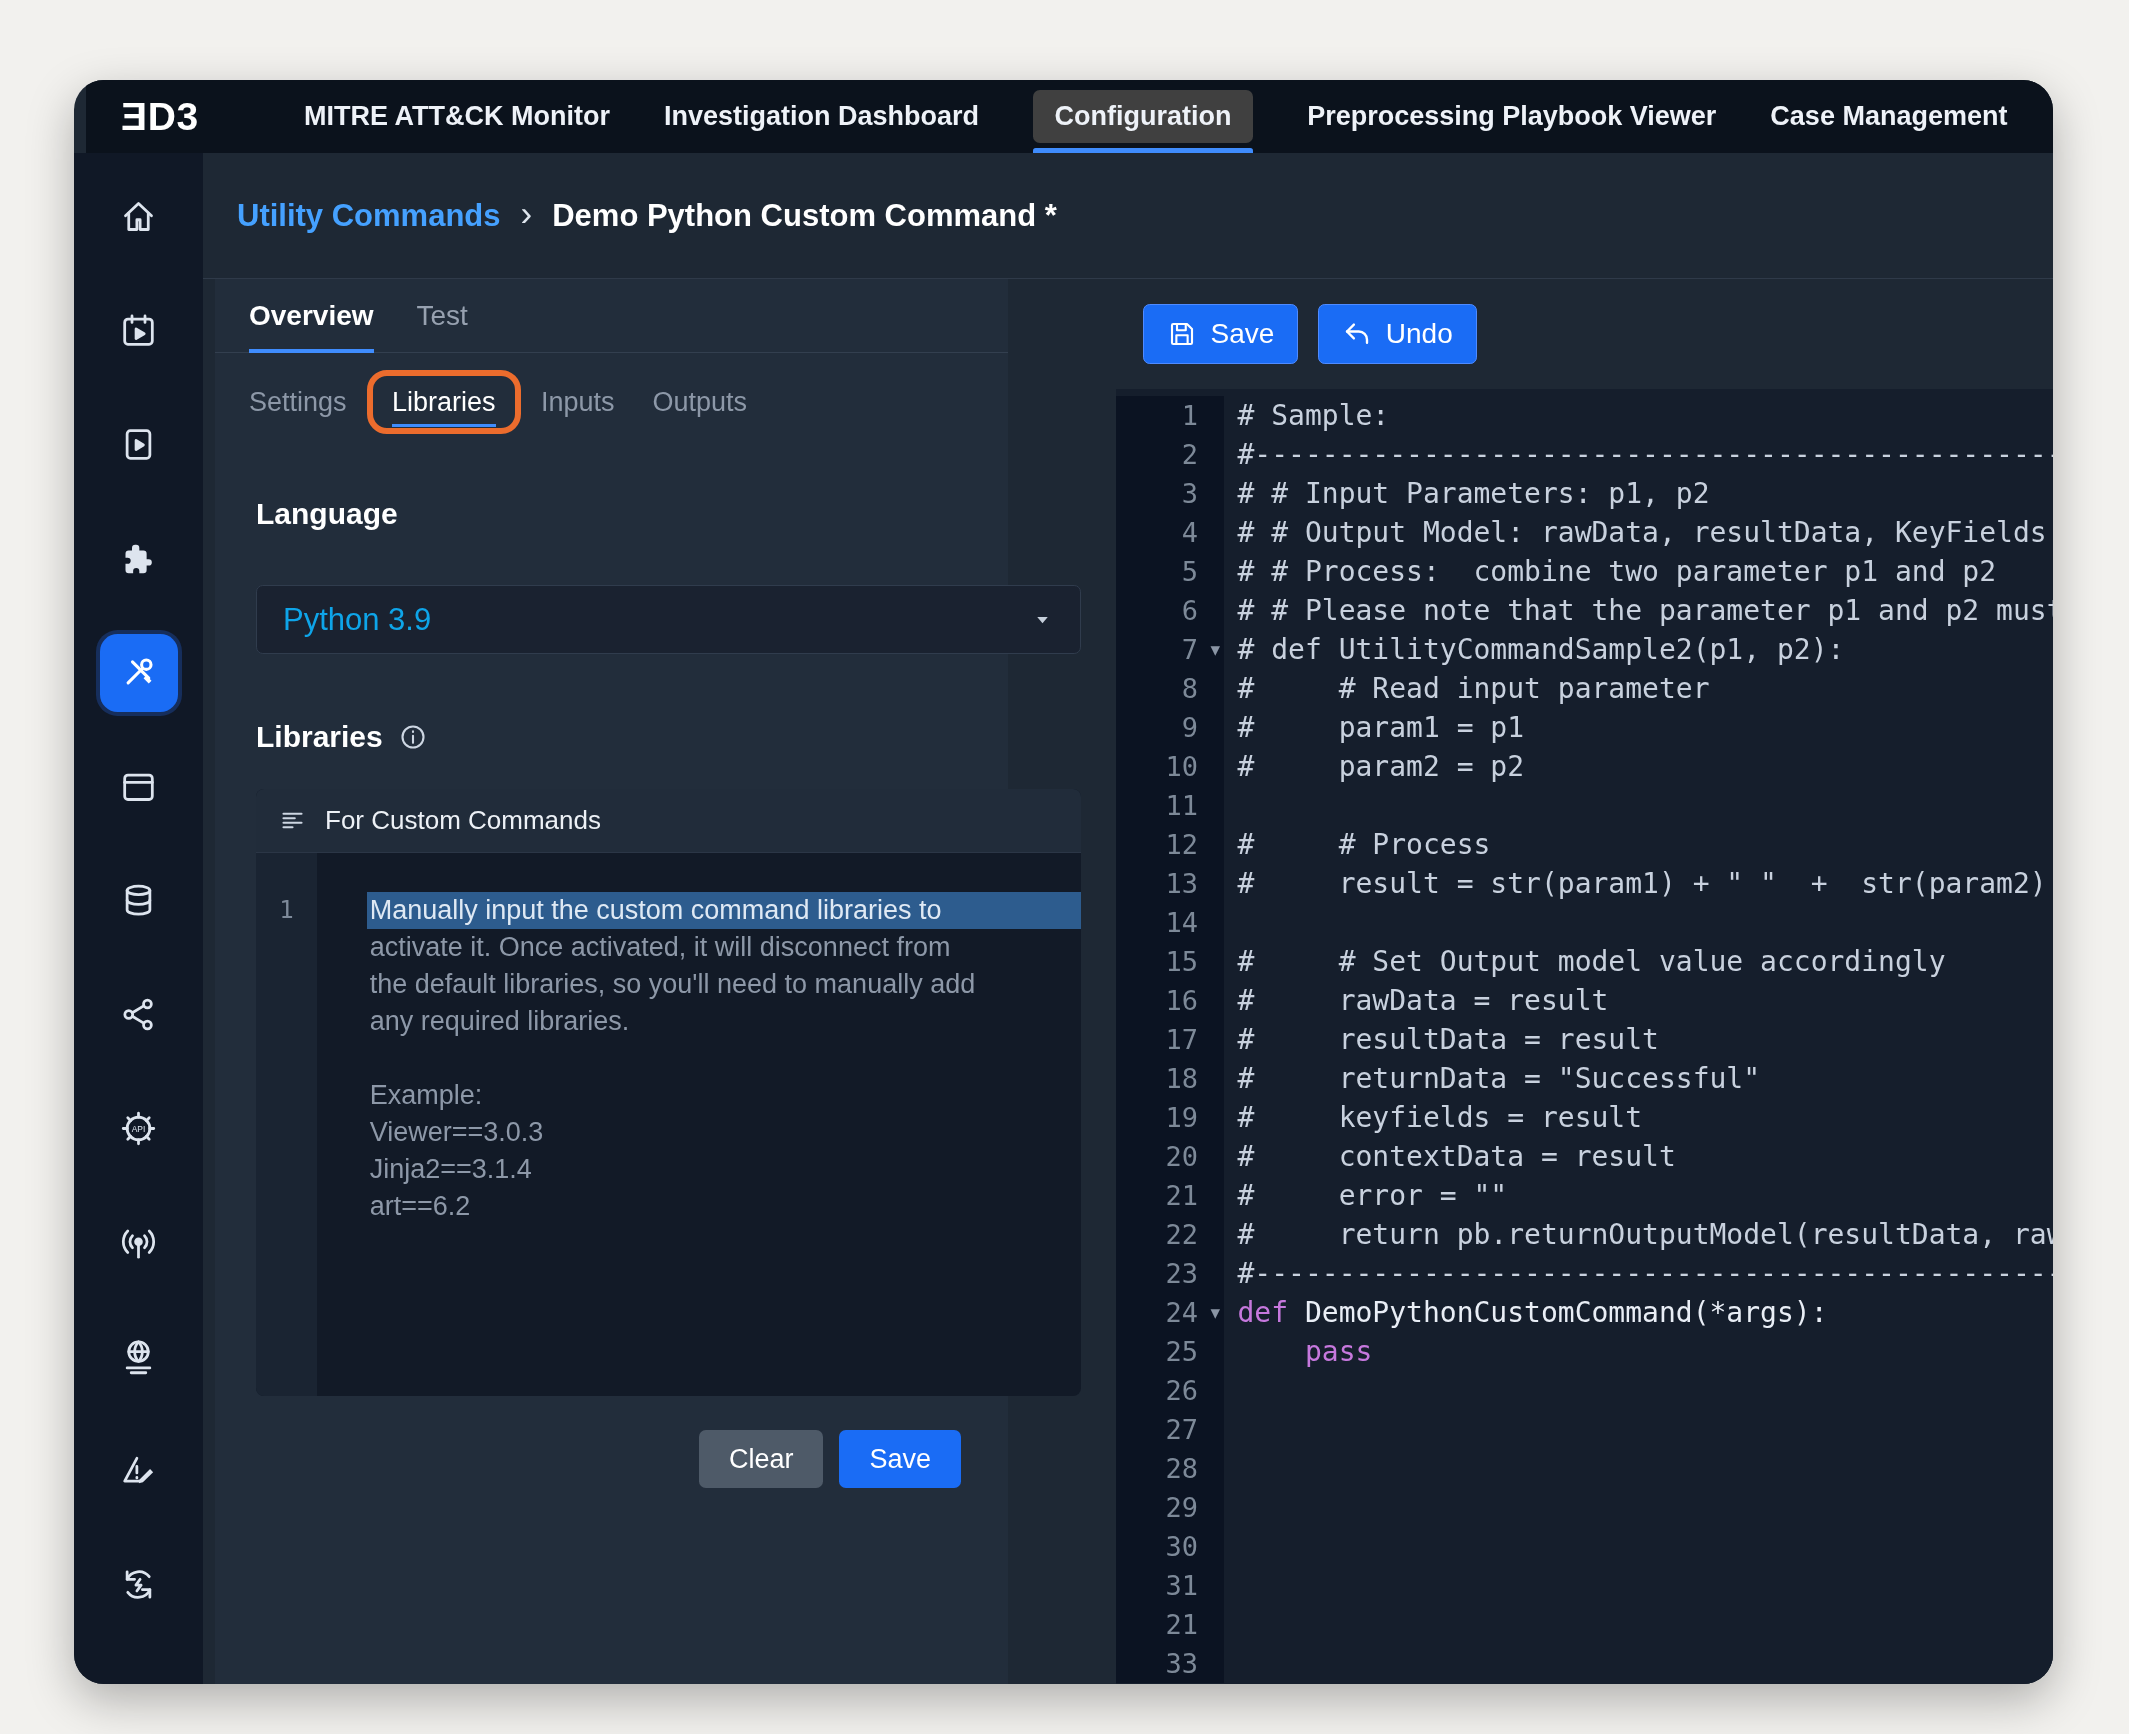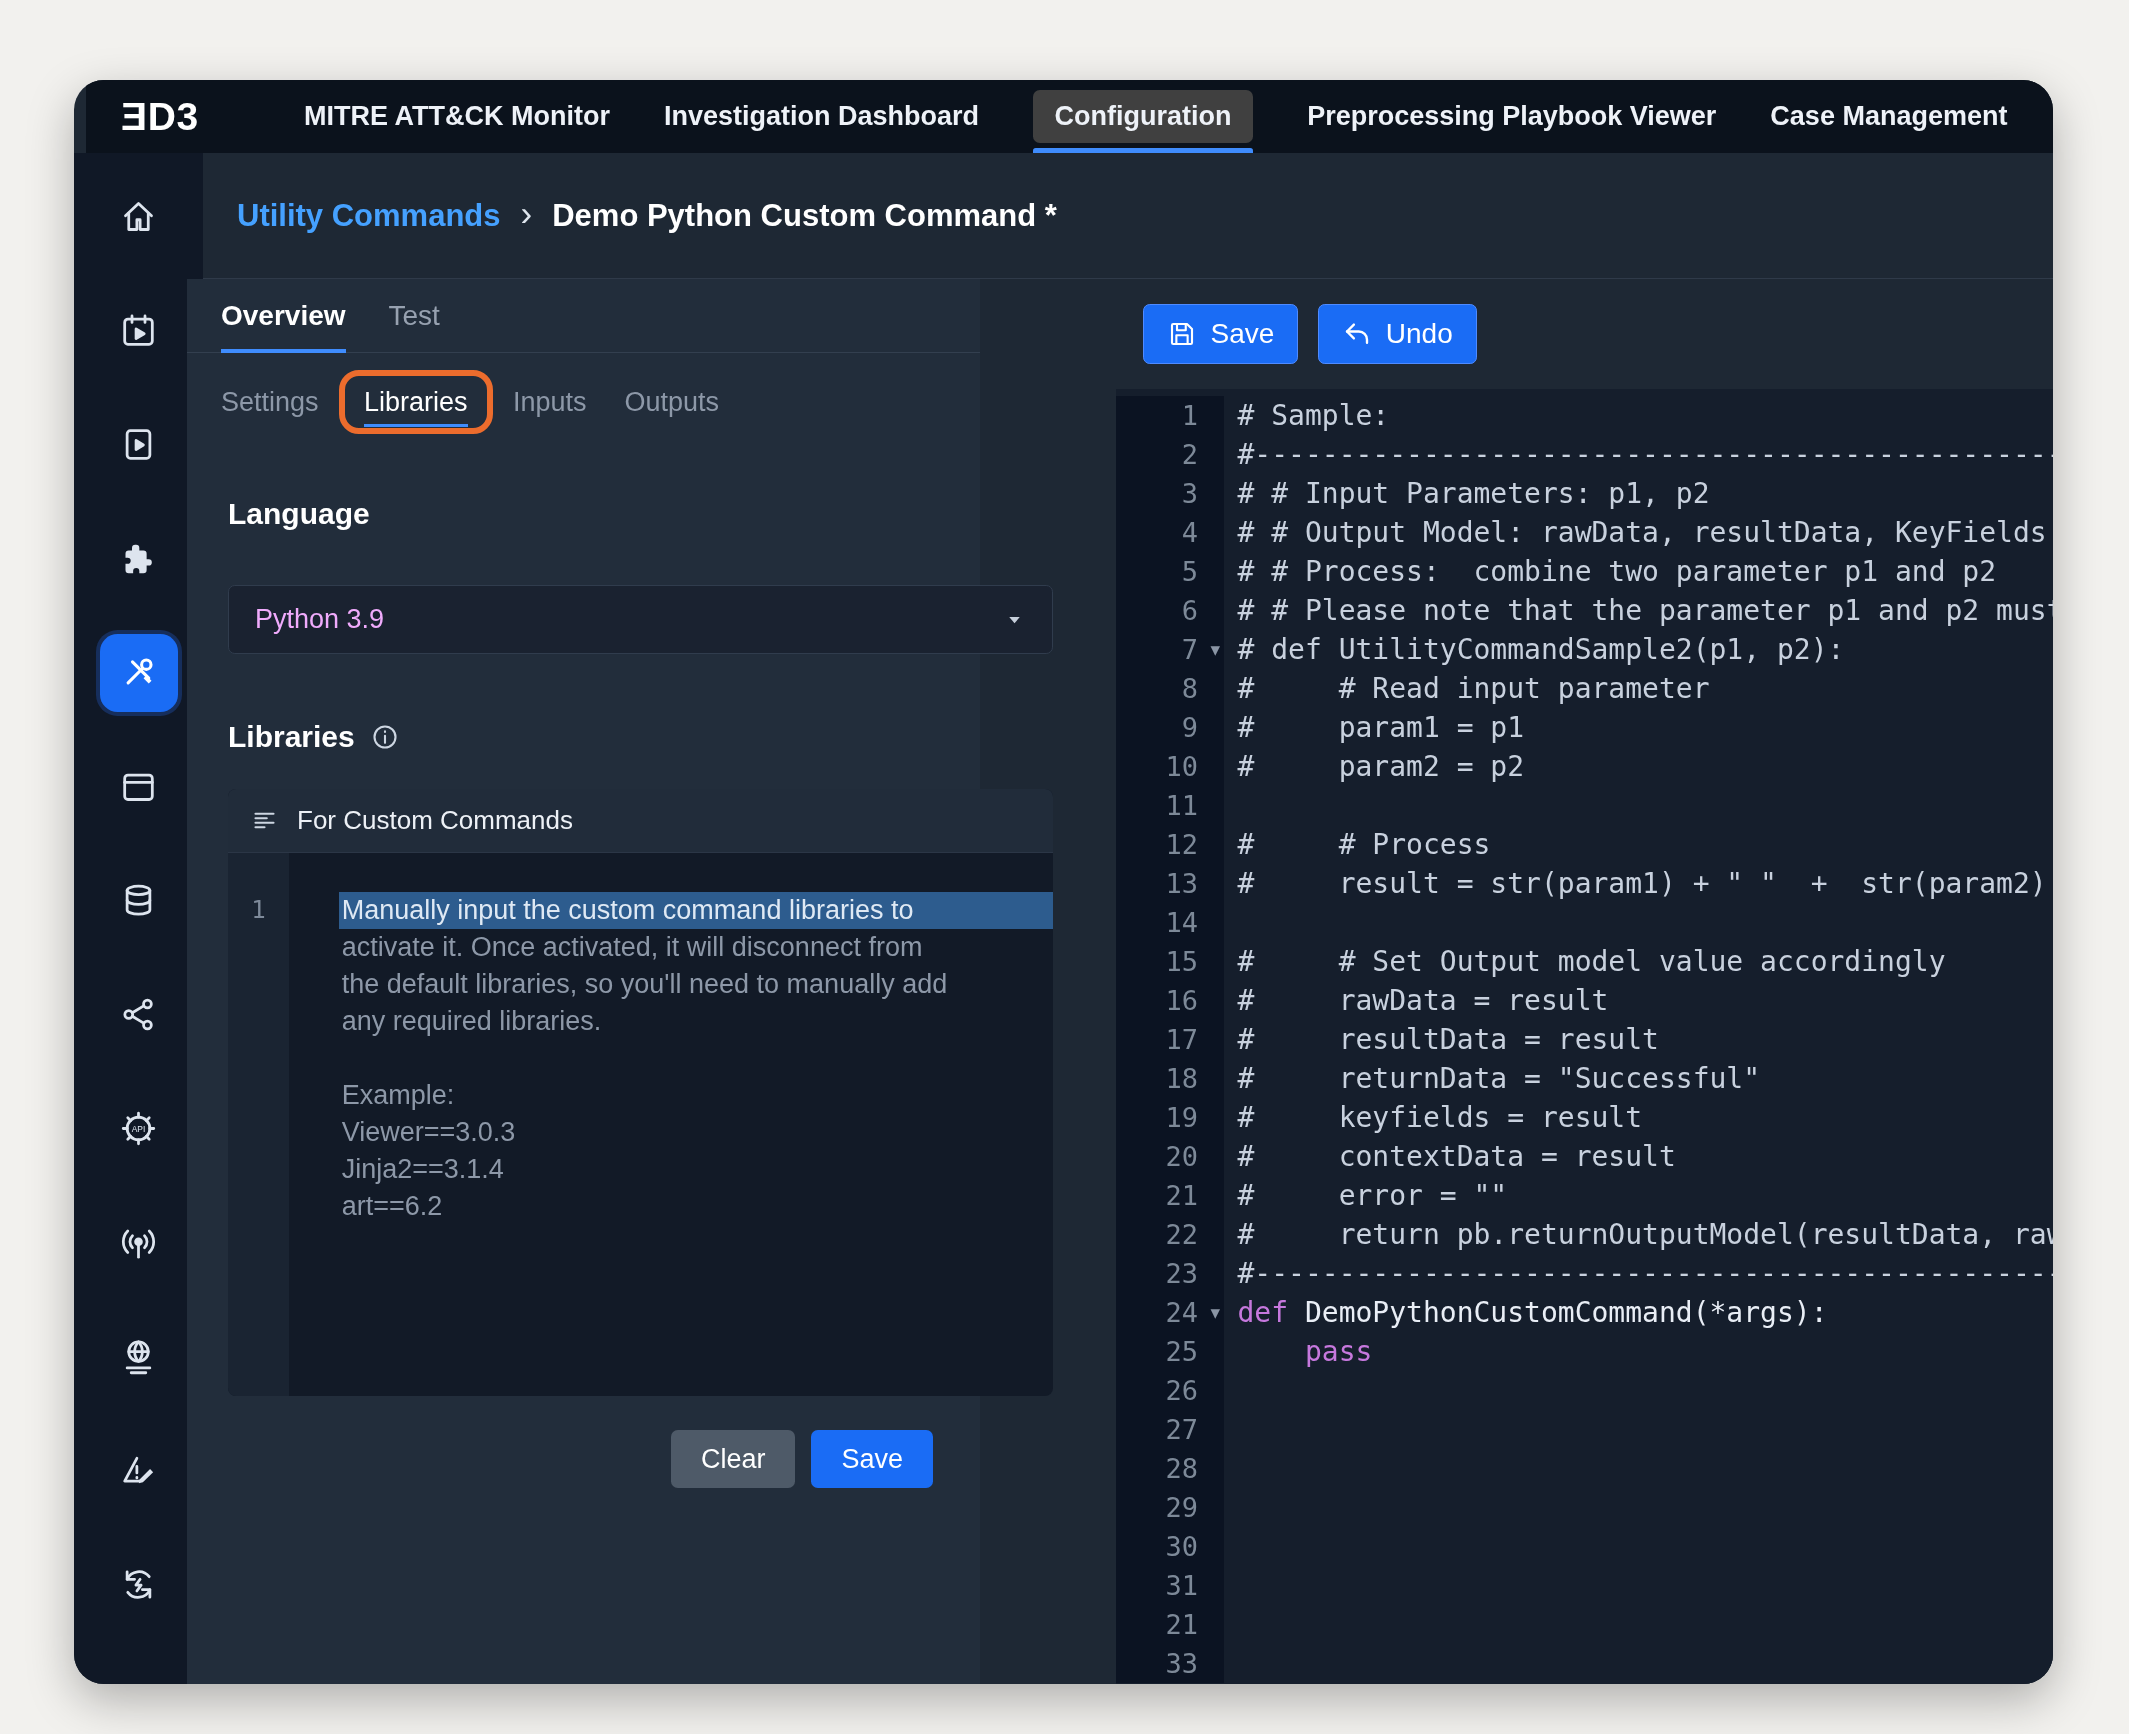--- a/index.html
+++ b/index.html
@@ -31,41 +31,41 @@
   .side-item.active .active-pill { background:var(--accent-blue,#1a6cf5); border-radius:17.6px; width:78px; height:78px; display:flex; align-items:center; justify-content:center; box-shadow:0 0 0 4px rgba(40,105,235,.28); }
   .active-pill { display:flex; align-items:center; justify-content:flex-end; }
 
   
   .crumb-bar { position:absolute; left:129px; top:73px; right:0; height:126px; display:flex; align-items:center; padding-left:34px; gap:20px; border-bottom:1.4px solid rgba(125,145,170,.18); background:#1e2834; }
   .crumb-parent { font-size:31px; font-weight:700; color:var(--link-blue,#45a1ff); cursor:pointer; white-space:nowrap; }
   .crumb-sep { font-size:35px; font-weight:400; color:#dfe6ee; transform:translateY(-2.7px); }
   .crumb-current { font-size:31px; font-weight:700; color:#ffffff; white-space:nowrap; }
 
   
-  .left-panel { position:absolute; left:113px; top:199px; width:793px; bottom:0; background:#222d3b; }
+  .left-panel { position:absolute; left:141px; top:199px; width:793px; bottom:0; background:#222d3b; }
 
   .tabs-row { position:absolute; left:0; right:0; top:0; height:74px; border-bottom:1.4px solid #333f4f; display:flex; align-items:center; padding-left:34px; column-gap:43px; }
   .tab { position:relative; height:100%; display:flex; align-items:center; font-size:28px; color:#97a1b0; cursor:pointer; }
   .tab.active { color:#ffffff; font-weight:700; }
   .tab.active::after { content:""; position:absolute; left:0; right:0; bottom:-1.4px; height:4.7px; background:var(--underline-blue,#3f8cfd); }
 
   .subtabs-row { position:absolute; left:34px; right:0; top:85px; height:76px; display:flex; align-items:center; column-gap:38px; }
   .subtab { position:relative; font-size:27px; color:#8d98a8; cursor:pointer; white-space:nowrap; }
   .subtab.active { color:#ffffff; }
   .subtab .subtab-label { position:relative; display:inline-block; }
   .subtab.active .subtab-label::after { content:""; position:absolute; left:0; right:0; bottom:-9.5px; height:3.4px; background:var(--underline-blue,#3f8cfd); }
   .subtab.annotated { border:6px solid var(--annotation-orange,#ec6c2d); border-radius:20px; padding:10.8px 19px; margin:0 -17.6px; }
 
   .field-label { position:absolute; left:41px; font-size:30px; font-weight:700; color:#ffffff; display:flex; align-items:center; gap:16px; }
   .label-language { top:218px; }
   .label-libraries { top:441px; }
   .info-icon { width:28px; height:28px; color:#cdd6e2; cursor:pointer; }
 
   .dropdown { position:absolute; left:41px; top:306px; width:825px; height:69px; background:#1a2230; border:1.4px solid #303c4d; border-radius:6.8px; display:flex; align-items:center; justify-content:space-between; padding:0 26px; cursor:pointer; }
-  .dropdown-value { font-size:27px; color:#f0abfc; }
+  .dropdown-value { font-size:31px; color:#0ea5e9; }
   .dropdown-caret { width:23px; height:23px; color:#c6cfdb; }
 
   
   .lib-box { position:absolute; left:41px; top:510px; width:825px; height:607px; border-radius:8px; overflow:hidden; background:#121a27; }
   .lib-header { height:64px; background:#212c3a; border-bottom:1.4px solid #2b3646; display:flex; align-items:center; padding-left:23px; gap:19px; }
   .lib-header svg { width:27px; height:27px; color:#cdd6e2; }
   .lib-header-label { font-size:26px; color:#edf1f6; }
   .lib-body { display:flex; height:544px; }
   .lib-gutter { width:61px; background:#1a2432; color:#7e8a9a; font-family:"DejaVu Sans Mono", monospace; font-size:24px; text-align:center; padding-top:39px; line-height:37px; flex:none; }
   .lib-content { flex:1; padding-top:39px; overflow:hidden; }

